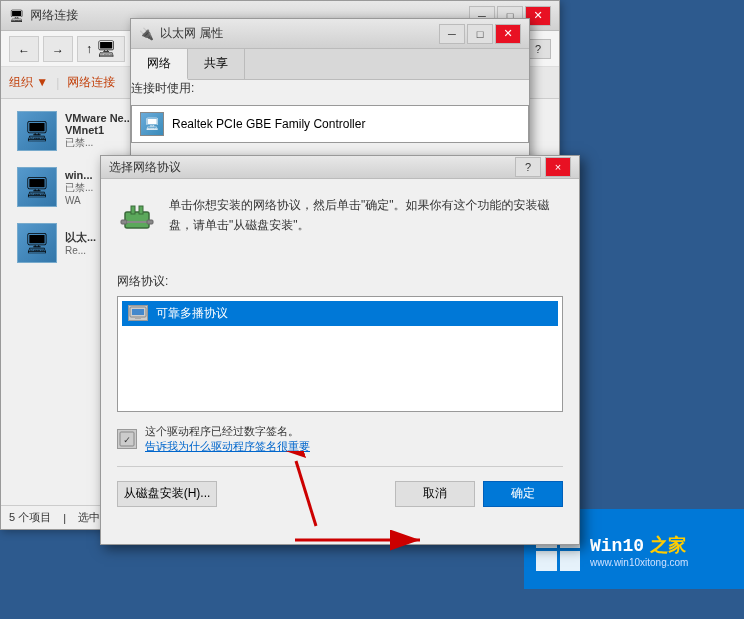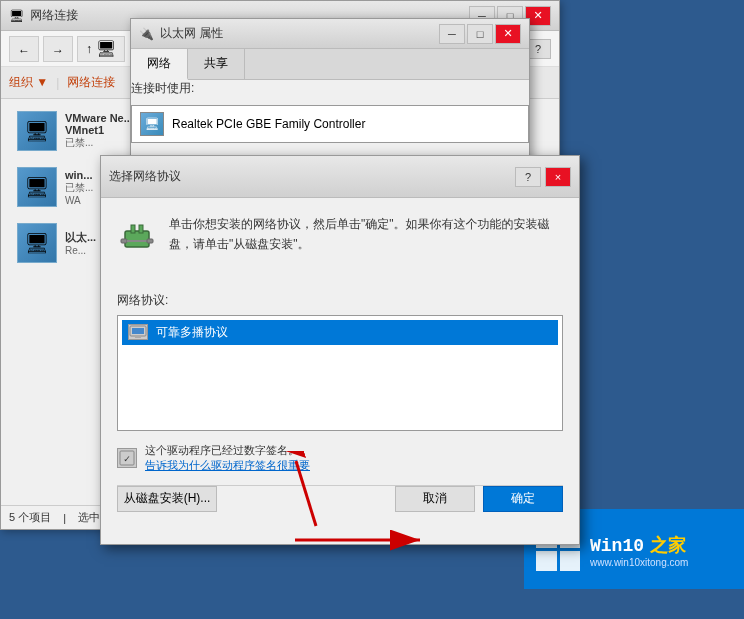--- a/index.html
+++ b/index.html
@@ -212,21 +212,21 @@
       top: 155px;
       left: 100px;
       width: 480px;
       height: 390px;
       background: #f0f0f0;
       border: 1px solid #999;
       box-shadow: 4px 4px 12px rgba(0,0,0,0.5);
       z-index: 20;
     }
     .protocol-titlebar {
-      height: 42px;
+      height: 23px;
       background: linear-gradient(to bottom, #e8e8e8, #d0d0d0);
       display: flex;
       align-items: center;
       padding: 0 8px;
       border-bottom: 1px solid #bbb;
     }
     .protocol-title-text {
       font-size: 12px;
       color: #333;
       flex: 1;
@@ -527,21 +527,21 @@
           <text x="9" y="13" text-anchor="middle" font-size="9" fill="#333">✓</text>
         </svg>
       </div>
       <div>
         <span style="font-size:11px;color:#333;">这个驱动程序已经过数字签名。</span>
         <br>
         <span class="signed-link">告诉我为什么驱动程序签名很重要</span>
       </div>
     </div>
 
-    <div style="display:flex;justify-content:space-between;align-items:center;border-top:1px solid #ccc;padding-top:0;margin-top:8px;">
+    <div style="display:flex;justify-content:space-between;align-items:center;border-top:1px solid #ccc;padding-top:14px;margin-top:8px;">
       <div class="dialog-btn from-disk-btn">从磁盘安装(H)...</div>
       <div style="display:flex;gap:8px;">
         <div class="dialog-btn">取消</div>
         <div class="dialog-btn primary">确定</div>
       </div>
     </div>
   </div>
 </div>
 
 <div style="position:absolute;top:515px;left:290px;z-index:30;">

